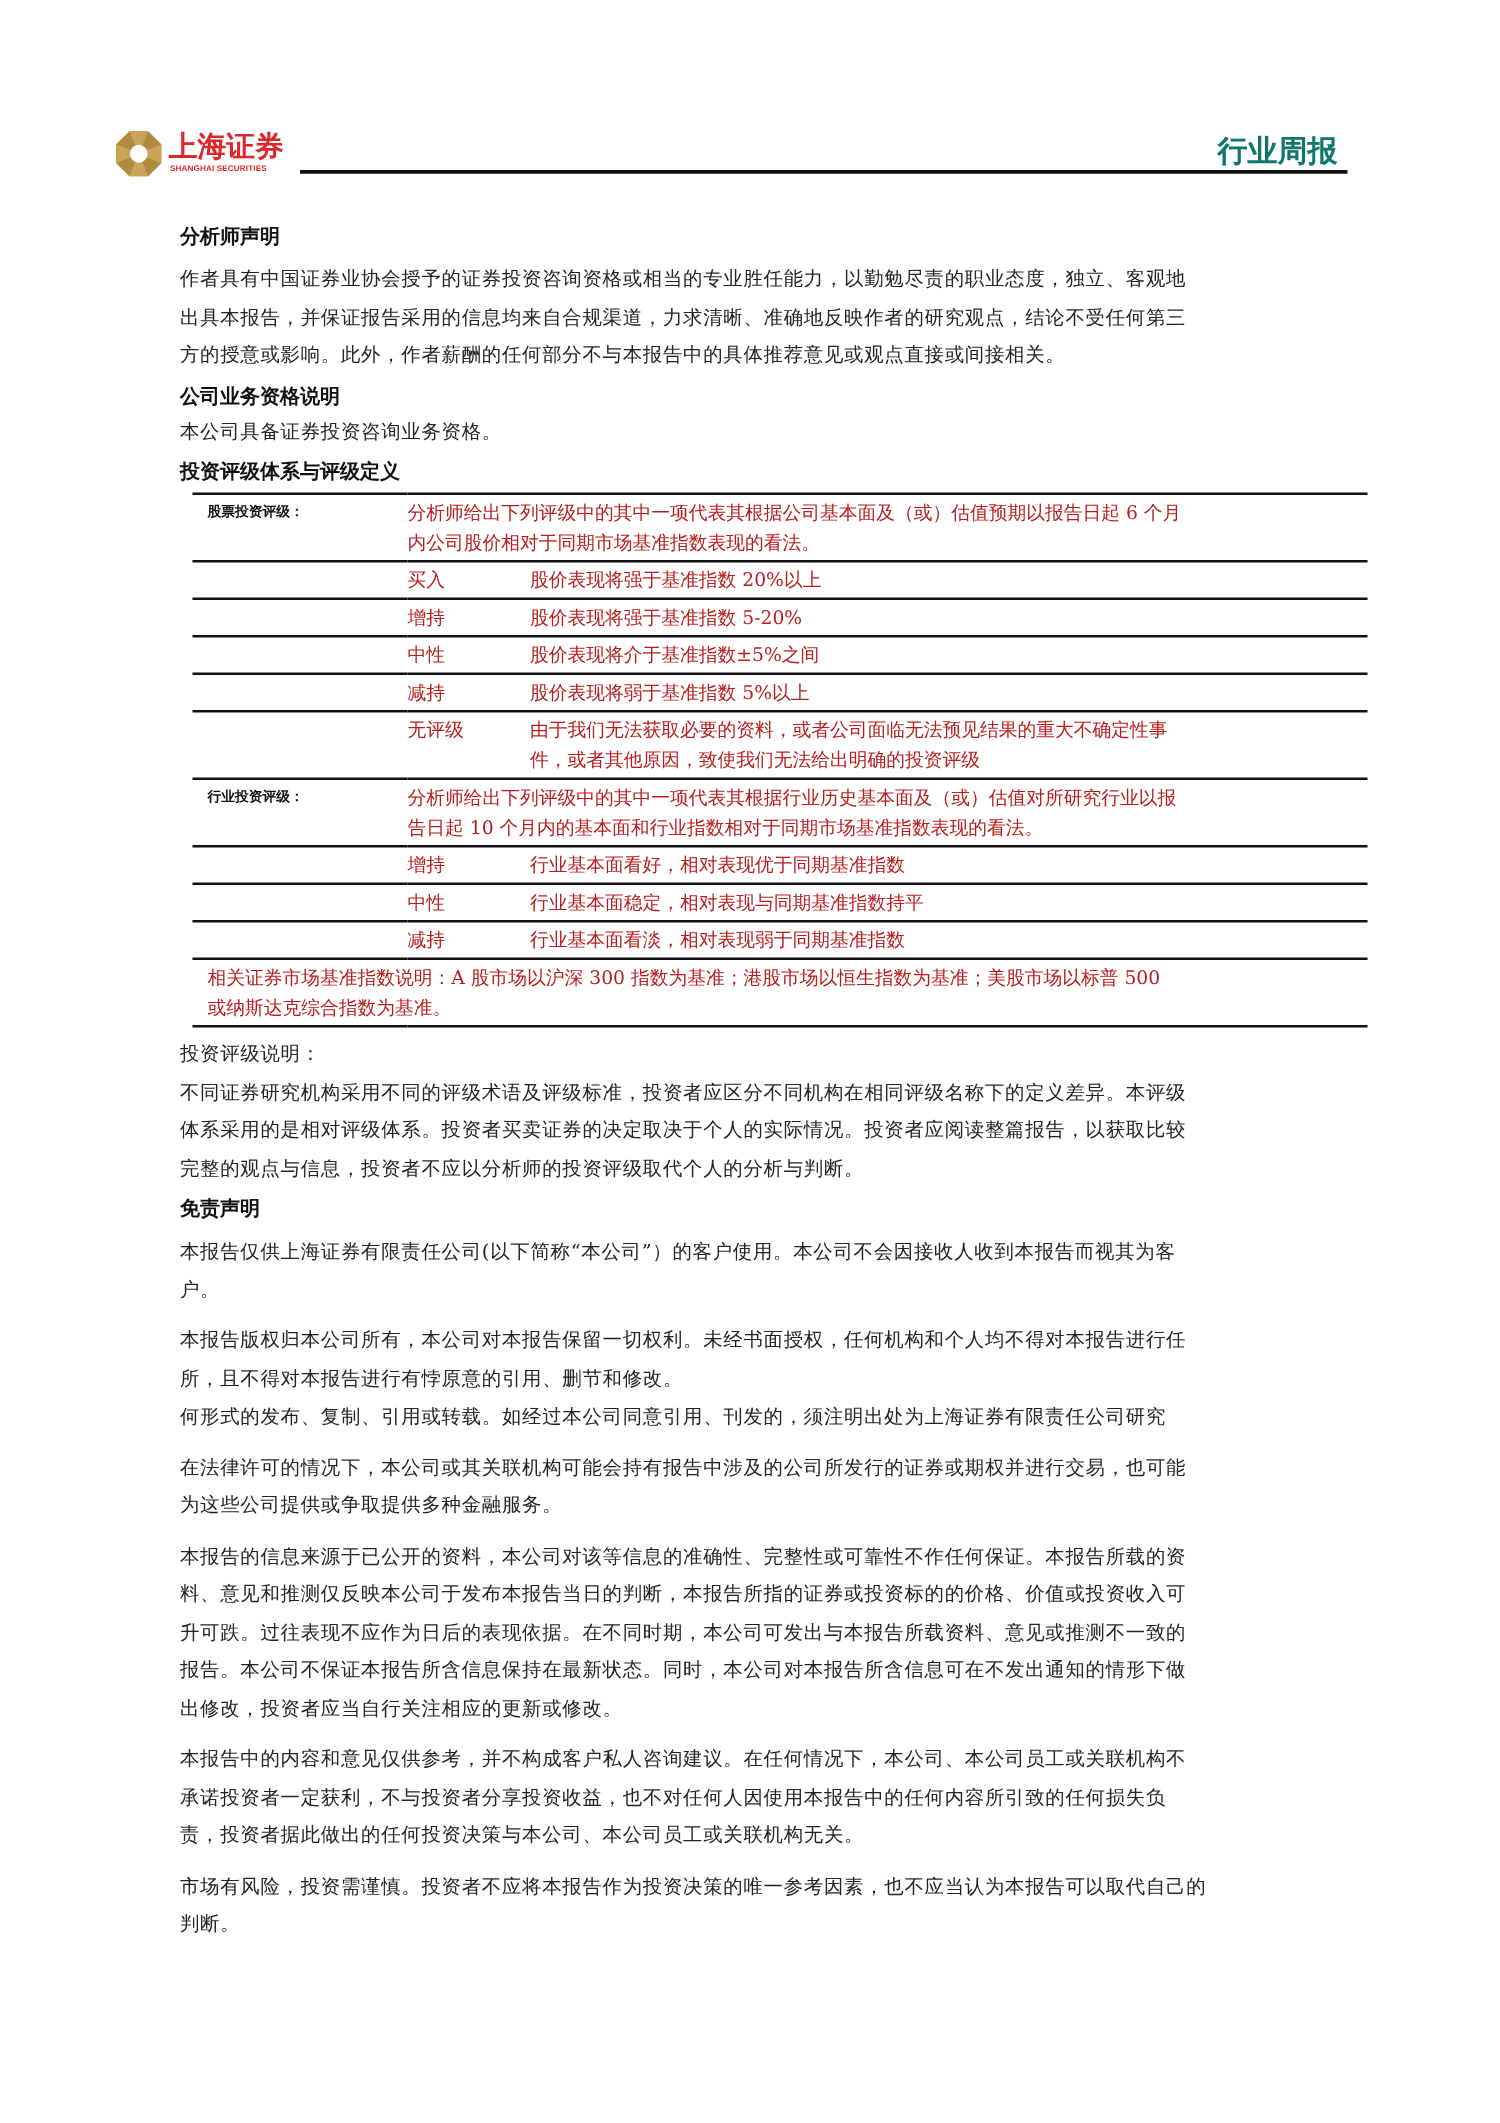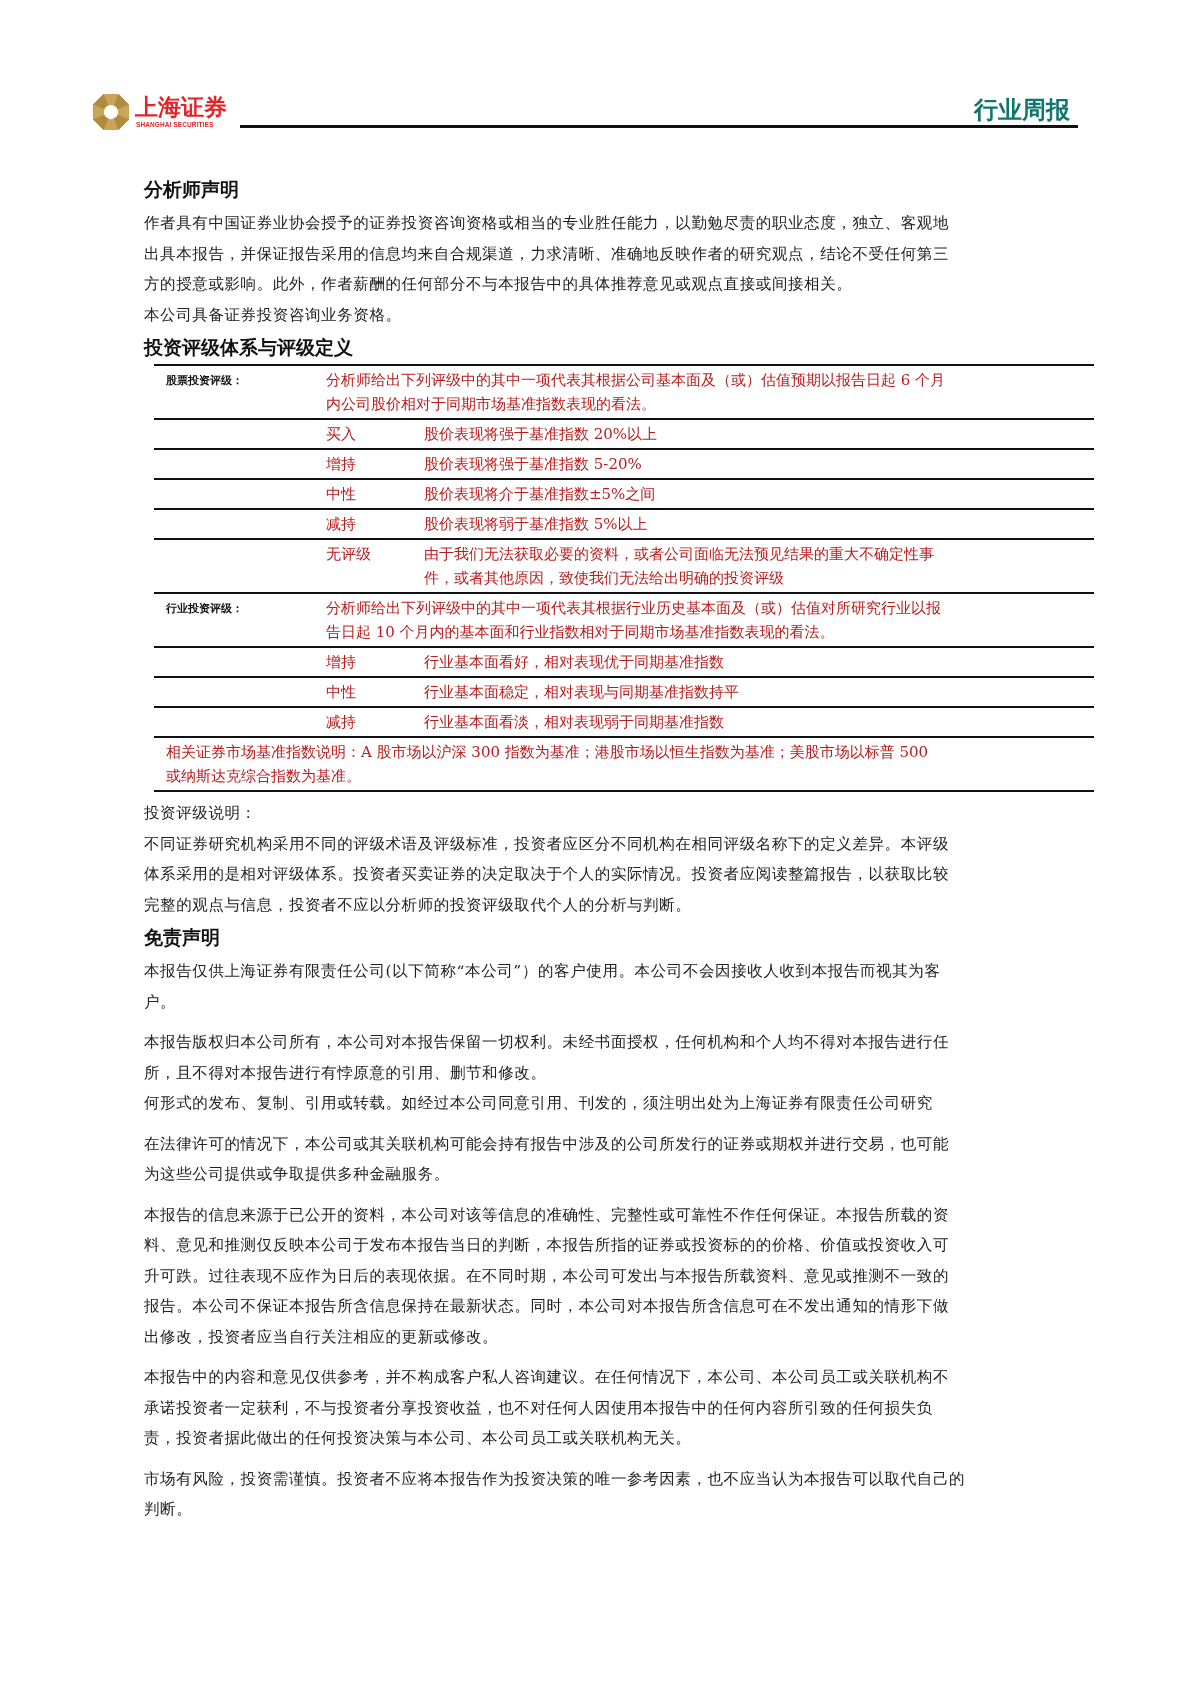--- a/index.html
+++ b/index.html
@@ -11,21 +11,21 @@
       width: 1200px;
       height: 1698px;
       position: relative;
       font-family: "DejaVu Serif", "Liberation Serif", serif;
       color: #222222;
       overflow: hidden;
     }
     
     .header {
       position: absolute;
-      left: 0; top: 0;
+      left: 0; top: 11px;
       width: 1200px;
       height: 140px;
     }
     .logo {
       position: absolute;
       left: 92px;
       top: 93px;
       width: 38px;
       height: 38px;
     }
@@ -71,21 +71,21 @@
     
     .content {
       position: absolute;
       left: 144px;
       top: 176px;
       width: 945px;
     }
     .sec-title {
       font-family: "DejaVu Sans", "Liberation Sans", sans-serif;
       font-weight: bold;
-      font-size: 19px;
+      font-size: 16px;
       color: #111;
       margin: 0;
       line-height: 26px;
     }
     .para {
       font-size: 15.5px;
       line-height: 30.5px;
       margin: 0;
       color: #222;
       letter-spacing: 0.6px;
@@ -161,20 +161,21 @@
 </div>
 
 <div class="content">
 
   <h2 class="sec-title">分析师声明</h2>
   <div class="gap-s"></div>
   <p class="para">作者具有中国证券业协会授予的证券投资咨询资格或相当的专业胜任能力，以勤勉尽责的职业态度，独立、客观地</p>
   <p class="para">出具本报告，并保证报告采用的信息均来自合规渠道，力求清晰、准确地反映作者的研究观点，结论不受任何第三</p>
   <p class="para">方的授意或影响。此外，作者薪酬的任何部分不与本报告中的具体推荐意见或观点直接或间接相关。</p>
 
+  <h2 class="sec-title" style="margin-top:4px;">公司业务资格说明</h2>
   <p class="para">本公司具备证券投资咨询业务资格。</p>
 
   <h2 class="sec-title" style="margin-top:4px;">投资评级体系与评级定义</h2>
 
   <table class="rating-table">
 
     <tbody>
         <tr class="rule-top">
       <td class="col-cat" rowspan="1">股票投资评级：</td>
       <td class="span-desc" colspan="2">

